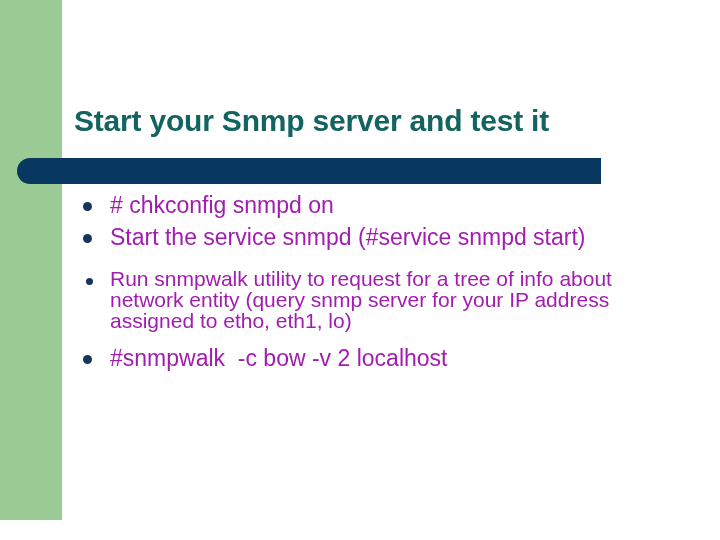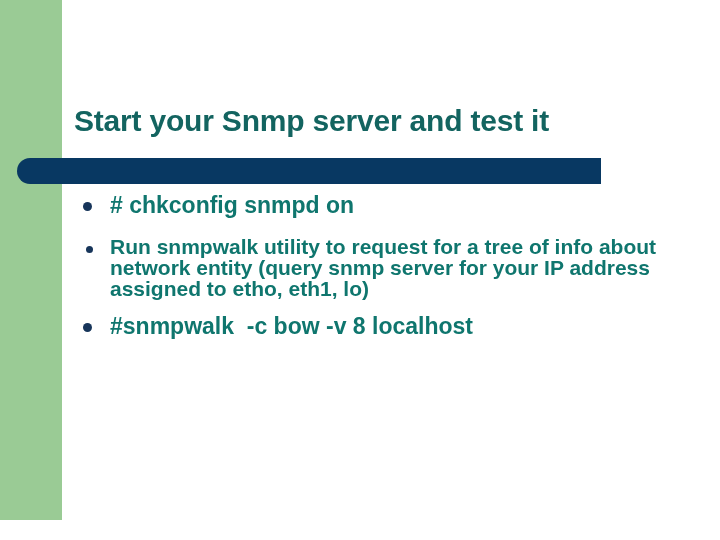--- a/index.html
+++ b/index.html
@@ -71,22 +71,21 @@
     top: 190px;
     width: 640px;
     margin: 0;
     padding: 0;
     list-style: none;
   }
 
   .bullet-row {
     position: relative;
     display: block;
-    color: #0f766e;
-    font-weight: bold;
+    color: #a21caf;
   }
 
   .bullet-row .marker {
     position: absolute;
     left: 0;
     border-radius: 50%;
     background: #17355a;
   }
 
   .bullet-row .btext {
@@ -144,26 +143,30 @@
 
   <div class="accent-bar"></div>
 
   <ul class="body-list">
 
     <li class="bullet-row lvl1">
       <span class="marker"></span>
       <span class="btext"># chkconfig snmpd on</span>
     </li>
 
+    <li class="bullet-row lvl1">
+      <span class="marker"></span>
+      <span class="btext">Start the service snmpd (#service snmpd start)</span>
+    </li>
 
     <li class="bullet-row lvl2">
       <span class="marker"></span>
       <span class="btext">Run snmpwalk utility to request for a tree of info about network entity (query snmp server for your IP address assigned to etho, eth1, lo)</span>
     </li>
 
     <li class="bullet-row lvl1">
       <span class="marker"></span>
-      <span class="btext spaced">#snmpwalk  -c bow -v 8 localhost</span>
+      <span class="btext spaced">#snmpwalk  -c bow -v 2 localhost</span>
     </li>
 
   </ul>
 
 </div>
 
 </body></html>

